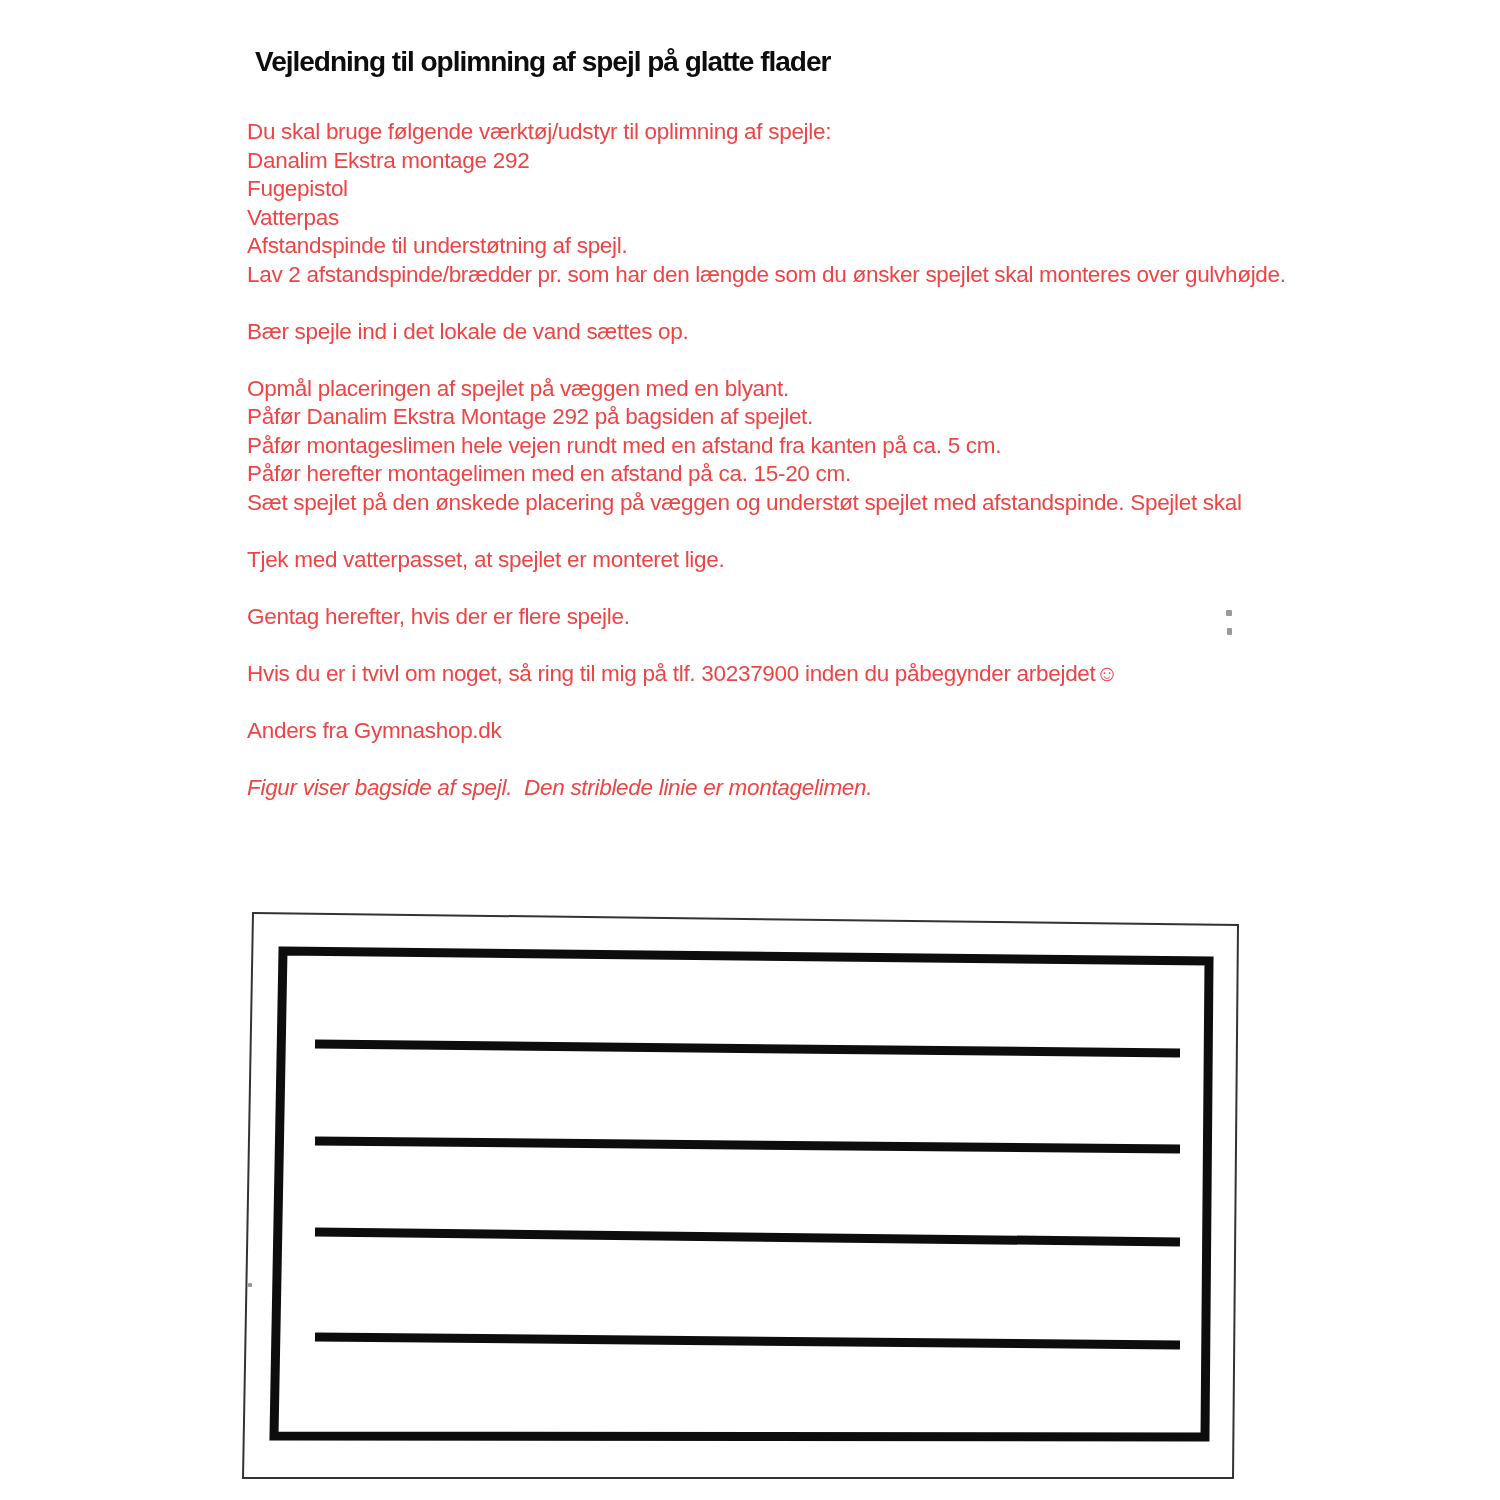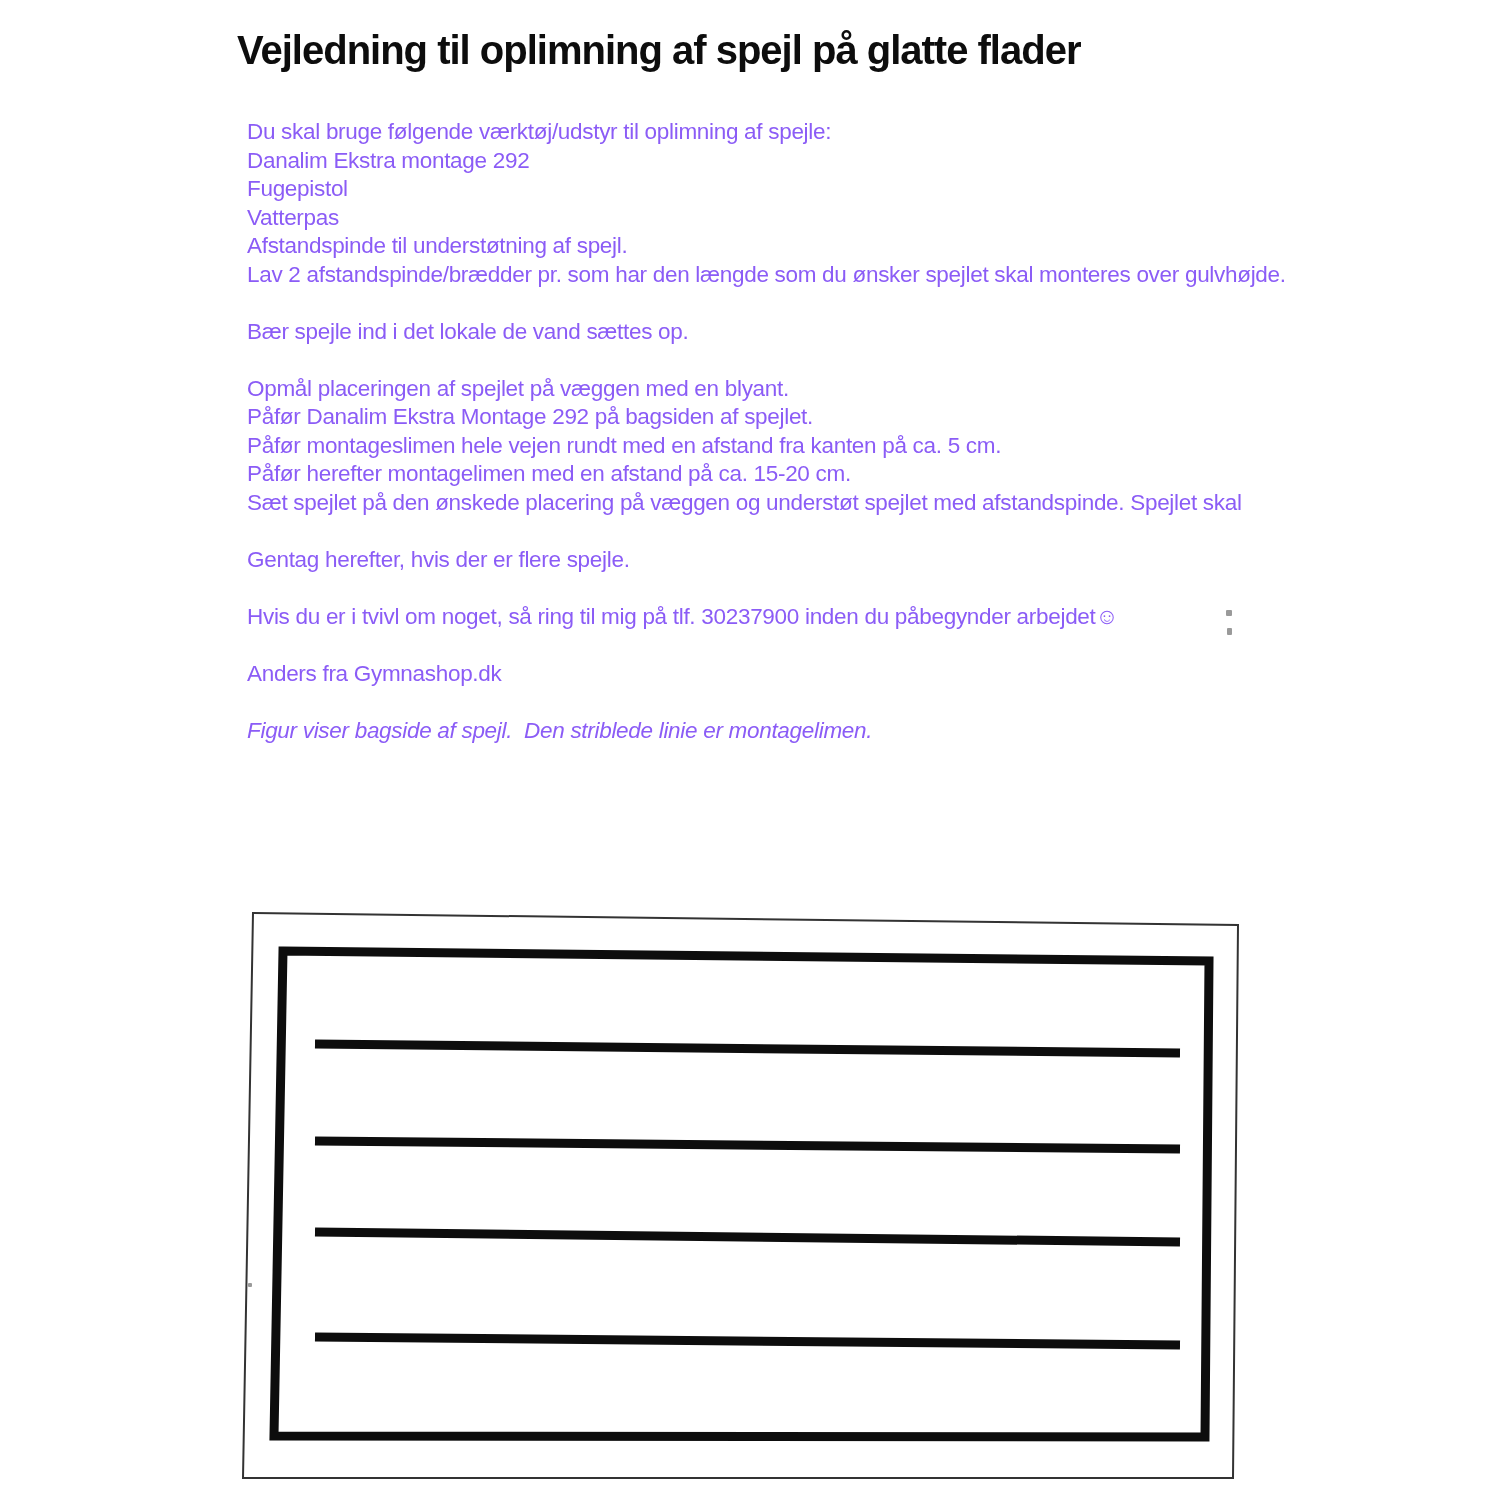--- a/index.html
+++ b/index.html
@@ -12,36 +12,36 @@
     height: 1500px;
     position: relative;
     font-family: "Liberation Sans", sans-serif;
     color: #1c1c1c;
     overflow: hidden;
   }
   .page-title {
     position: absolute;
     left: 237px;
     top: 28px;
-    margin: 0;
-    font-size: 40px;
+    margin: 18px;
+    font-size: 28px;
     font-weight: bold;
     letter-spacing: -1px;
     color: #0d0d0d;
     white-space: nowrap;
   }
   .doc-body {
     position: absolute;
     left: 247px;
     top: 118px;
     width: 1100px;
     font-size: 22.5px;
     line-height: 28.5px;
     letter-spacing: -0.3px;
-    color: #8b5cf6;
+    color: #ef4444;
   }
   .doc-body p {
     margin: 0 0 28.5px 0;
   }
   .doc-body p:last-child {
     margin-bottom: 8px;
   }
   .ln {
     display: block;
     white-space: pre-wrap;
@@ -86,20 +86,23 @@
   </p>
 
   <p>
     <span class="ln">Opmål placeringen af spejlet på væggen med en blyant.</span>
     <span class="ln">Påfør Danalim Ekstra Montage 292 på bagsiden af spejlet.</span>
     <span class="ln">Påfør montageslimen hele vejen rundt med en afstand fra kanten på ca. 5 cm.</span>
     <span class="ln">Påfør herefter montagelimen med en afstand på ca. 15-20 cm.</span>
     <span class="ln">Sæt spejlet på den ønskede placering på væggen og understøt spejlet med afstandspinde. Spejlet skal</span>
   </p>
 
+  <p>
+    <span class="ln">Tjek med vatterpasset, at spejlet er monteret lige.</span>
+  </p>
 
   <p>
     <span class="ln">Gentag herefter, hvis der er flere spejle.</span>
   </p>
 
   <p>
     <span class="ln">Hvis du er i tvivl om noget, så ring til mig på tlf. 30237900 inden du påbegynder arbejdet☺</span>
   </p>
 
   <p>

